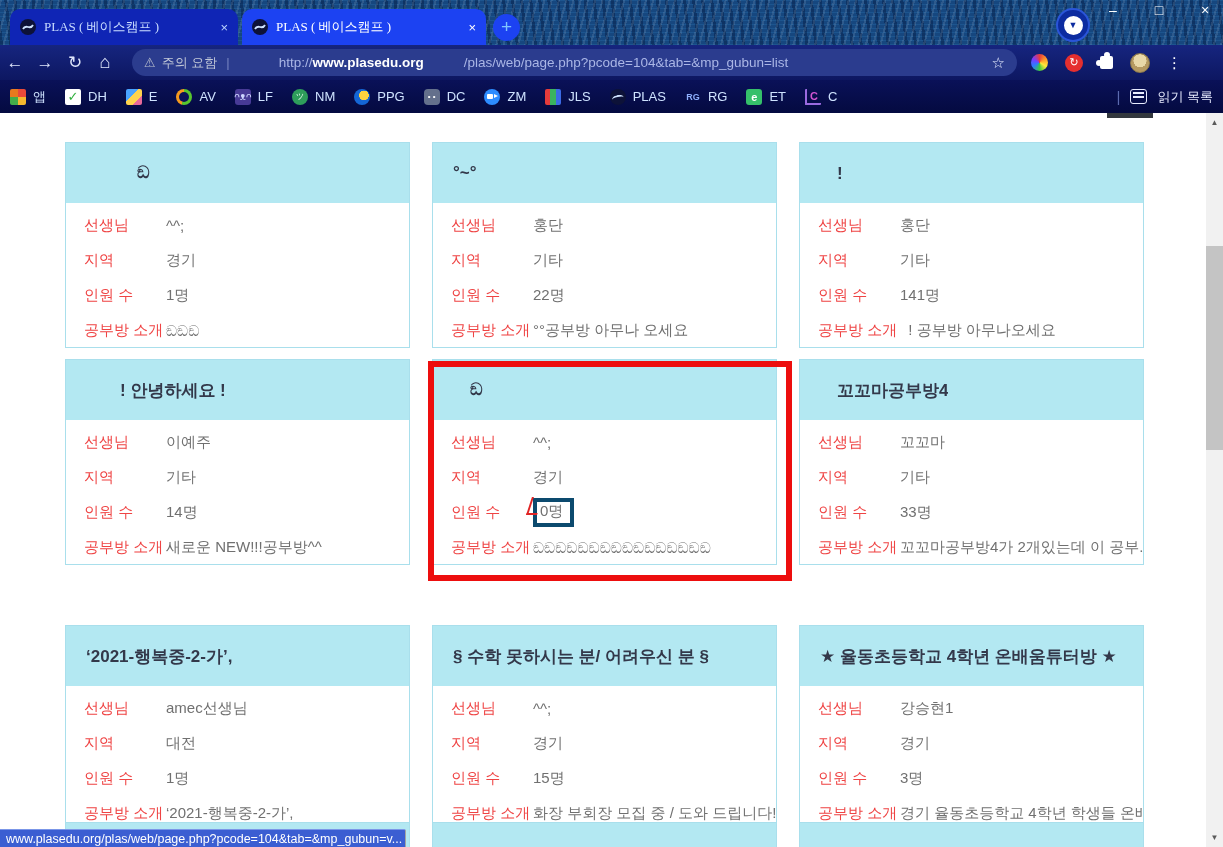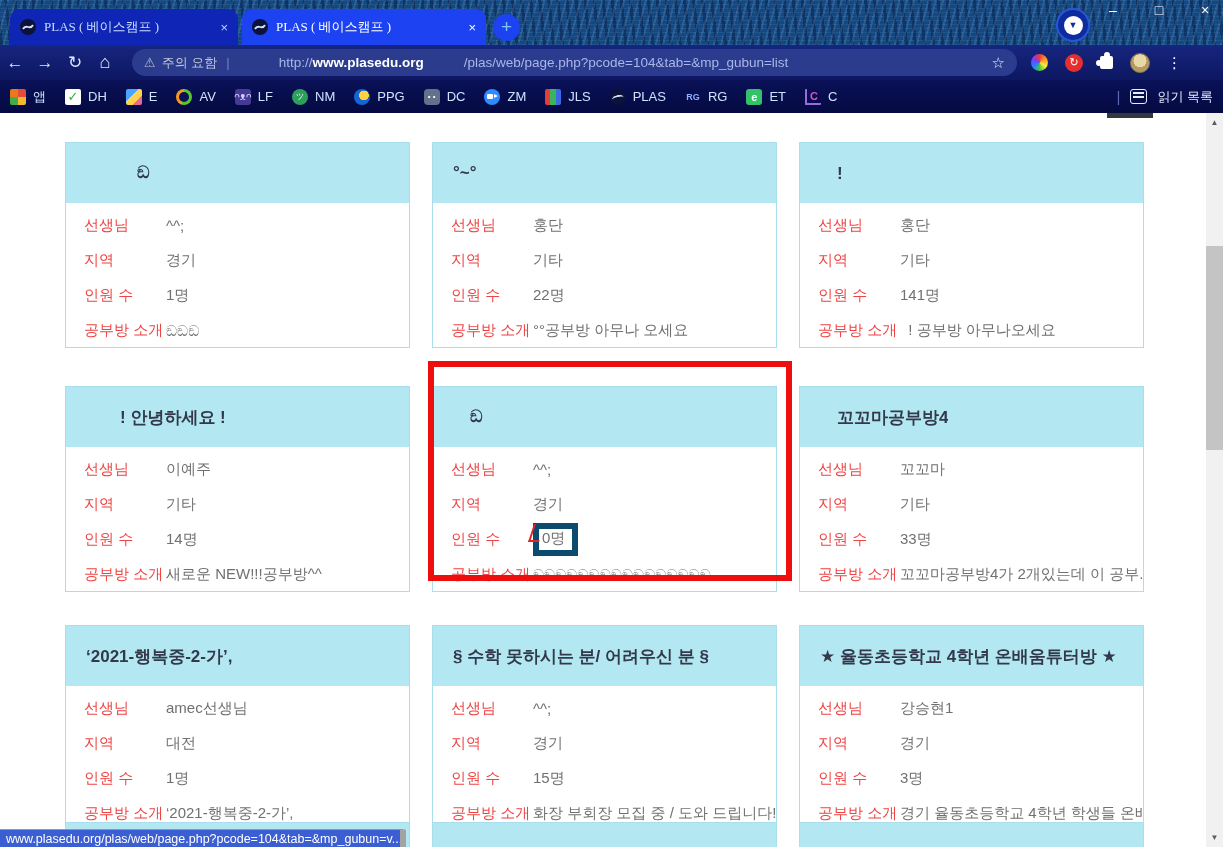--- a/index.html
+++ b/index.html
@@ -79,42 +79,42 @@
   .b-c{color:#d255d2;font-size:11px;font-weight:bold;border-left:2px solid #9a6ae0;border-bottom:2px solid #9a6ae0;border-radius:1px;}
   .bookbar-right{margin-left:auto;display:flex;align-items:center;gap:10px;color:#e8ecff;font-size:13px;}
   .bb-sep{color:#5b6ab0;font-size:15px;}
   .readlist-ic{width:15px;height:13px;border:1.5px solid #e8ecff;border-radius:3px;position:relative;}
   .readlist-ic::before{content:"";position:absolute;left:2px;top:2px;right:2px;height:2px;background:#e8ecff;box-shadow:0 4px 0 #e8ecff;}
 
   
   .content{position:absolute;top:113px;left:0;width:1223px;height:734px;background:#ffffff;overflow:hidden;}
   .dark-strip{position:absolute;left:1107px;top:0px;width:46px;height:5px;background:#33383e;}
   .cards-row{position:absolute;left:65px;display:flex;gap:22px;}
-  .row1{top:29px;} .row2{top:273px;} .row3{top:512px;} .row4{top:709px;}
+  .row1{top:29px;} .row2{top:246px;} .row3{top:512px;} .row4{top:709px;}
   .card{width:345px;height:206px;border:1px solid #a9dfec;box-sizing:border-box;background:#fff;cursor:pointer;}
   .card-header{height:60px;background:#b3e8f2;display:flex;align-items:center;}
   .card-title{padding-left:20px;font-size:17px;font-weight:bold;color:#33384a;white-space:pre;overflow:hidden;}
   .card-body{padding:5px 0 0 18px;}
   .card-row{height:35px;display:flex;align-items:center;font-size:15px;overflow:hidden;white-space:pre;}
   .lbl{width:82px;flex:none;color:#ef4444;}
   .val{color:#707070;}
-  .red-note{display:inline-block;position:relative;border:6px solid #0c4a6e;padding:0 7px 2px 3px;}
+  .red-note{display:inline-block;position:relative;border:4px solid #0c4a6e;padding:0 7px 2px 3px;}
   .red-note::before{content:"";position:absolute;left:-8px;top:-5px;width:9px;height:16px;
     border-left:2px solid #e02424;border-bottom:2px solid #e02424;transform:skewX(-18deg);}
   .hilite-box{position:absolute;left:428px;top:248px;width:352px;height:208px;border:6px solid #ed0e0e;pointer-events:none;}
 
   
   .scrollbar{position:absolute;right:0;top:0;width:17px;height:734px;background:#f1f1f1;}
   .sb-arrow{position:absolute;left:0;width:17px;height:15px;color:#5a5a5a;font-size:8px;text-align:center;line-height:15px;cursor:pointer;}
   .sb-up{top:2px;} .sb-down{bottom:2px;}
   .sb-thumb{position:absolute;left:0;top:133px;width:17px;height:204px;background:#c4c4c4;cursor:grab;}
 
   
   .status-tip{position:absolute;left:0;top:716px;height:18px;width:406px;background:#3b5ed2;
-    border-top:1px solid #7b96e8;border-right:6px solid #a3a3a3;border-top-right-radius:2px;
+    border-top:1px solid #7b96e8;border-right:1px solid #a3a3a3;border-top-right-radius:2px;
     color:#ffffff;font-size:12.5px;line-height:18px;padding-left:6px;box-sizing:border-box;
     overflow:hidden;white-space:nowrap;}
 </style>
 </head>
 <body>
 
 <div class="browser">
 
   <div class="titlebar">
     <div class="tab inactive">

